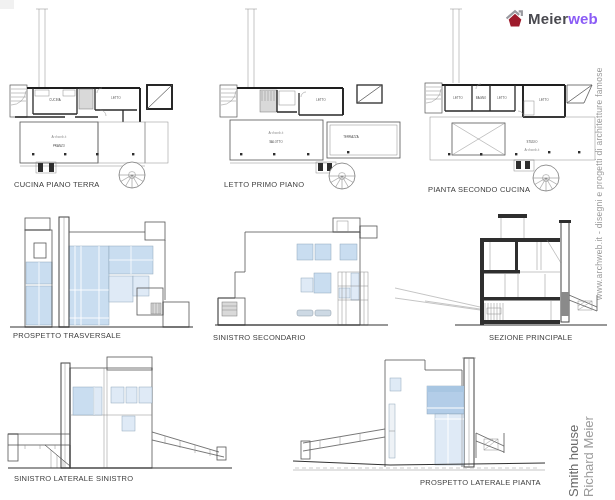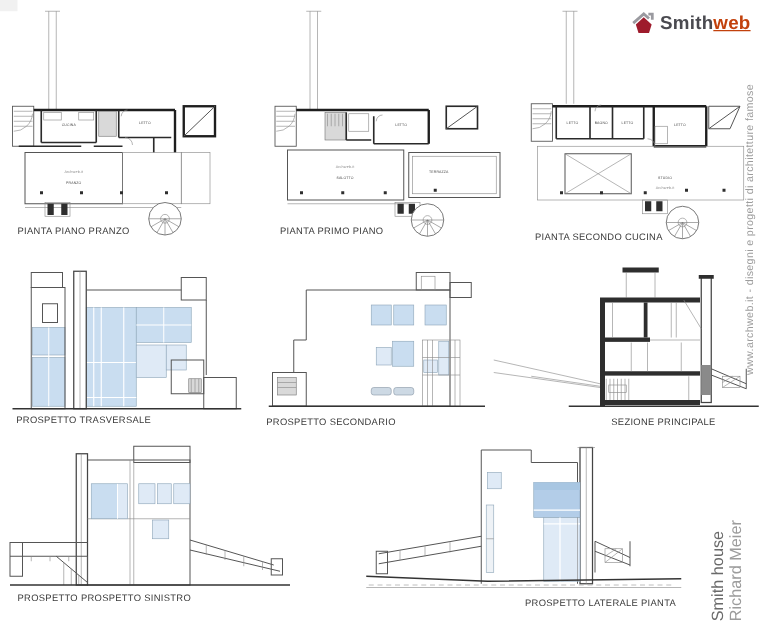--- a/index.html
+++ b/index.html
@@ -22,21 +22,21 @@
   .gray{fill:#d9d9d9;stroke:#777;stroke-width:0.5;}
   .wbox{fill:#fff;stroke:#555;stroke-width:0.7;}
   .room-label{font-family:"Liberation Sans",sans-serif;font-size:5.6px;fill:#4a4a4a;
               text-anchor:middle;letter-spacing:0.2px;}
   .wm-label{font-family:"Liberation Sans",sans-serif;font-size:6px;fill:#8f8f8f;
             text-anchor:middle;letter-spacing:0.2px;}
   
   .logo{position:absolute;left:505px;top:8px;display:flex;align-items:center;gap:3px;}
   .logo-text{font-size:15px;font-weight:bold;letter-spacing:0.2px;line-height:1;}
   .logo-arch{color:#4a4a50;}
-  .logo-web{color:#c2410c;text-decoration:underline;}
+  .logo-web{color:#8b5cf6;}
   
   .side-url{position:absolute;left:594px;top:300px;transform-origin:0 0;
             transform:rotate(-90deg);width:262px;font-size:8.5px;color:#9c9c9c;
             letter-spacing:0.3px;white-space:nowrap;}
   .side-title{position:absolute;left:566px;top:497px;transform-origin:0 0;
               transform:rotate(-90deg);width:120px;white-space:nowrap;line-height:15px;}
   .side-title .t1{font-size:13px;color:#6a6a6a;}
   .side-title .t2{font-size:13px;color:#9c9c9c;}
   .corner-mark{position:absolute;left:0;top:0;width:14px;height:9px;background:#f1f1f1;}
 </style>
@@ -45,21 +45,21 @@
 
 <div class="sheet">
 
   <div class="corner-mark"></div>
 
   <div class="logo">
     <svg width="20" height="20" viewBox="0 0 18 19">
       <path d="M1,10 L9,3 L13,6.5 M12.5,3.2 L15.5,3.2 L15.5,7.5" fill="none" stroke="#9a9aa0" stroke-width="2.1"></path>
       <path d="M9,5.5 L15,11 L13,17.5 L5,17.5 L3,11 Z" fill="#9e1b2c"></path>
     </svg>
-    <span class="logo-text"><span class="logo-arch">Smith</span><span class="logo-web">web</span></span>
+    <span class="logo-text"><span class="logo-arch">Meier</span><span class="logo-web">web</span></span>
   </div>
 
   <div class="side-url">www.archweb.it - disegni e progetti di architetture famose</div>
   <div class="side-title">
     <div class="t1">Smith house</div>
     <div class="t2">Richard Meier</div>
   </div>
 
   <svg class="panel" style="left:5px;top:5px" width="200" height="190" viewBox="0 0 200 190">
     <g>
@@ -349,22 +349,22 @@
       <rect x="194" y="86" width="14" height="11" class="ln-thin" fill="#fff"></rect>
       <path class="ln-thin" d="M194,97 L208,86 M194,92 L203,86"></path>
     </g>
     <g>
       <path class="ground" d="M3,108 L100,112 L255,110"></path>
       <path d="M5,115 H250" stroke="#aaa" stroke-width="0.6" stroke-dasharray="4,3" fill="none"></path>
       <path class="ln-thin" d="M3,117 H255"></path>
     </g>
   </svg>
 
-  <div class="caption" style="left:14px;top:181px">PIANTA PIANO PRANZO</div>
-  <div class="caption" style="left:224px;top:181px">PIANTA PRIMO PIANO</div>
+  <div class="caption" style="left:14px;top:181px">CUCINA PIANO TERRA</div>
+  <div class="caption" style="left:224px;top:181px">LETTO PRIMO PIANO</div>
   <div class="caption" style="left:428px;top:186px">PIANTA SECONDO CUCINA</div>
   <div class="caption" style="left:13px;top:332px">PROSPETTO TRASVERSALE</div>
-  <div class="caption" style="left:213px;top:334px">PROSPETTO SECONDARIO</div>
+  <div class="caption" style="left:213px;top:334px">SINISTRO SECONDARIO</div>
   <div class="caption" style="left:489px;top:334px">SEZIONE PRINCIPALE</div>
-  <div class="caption" style="left:14px;top:475px">PROSPETTO PROSPETTO SINISTRO</div>
+  <div class="caption" style="left:14px;top:475px">SINISTRO LATERALE SINISTRO</div>
   <div class="caption" style="left:420px;top:479px">PROSPETTO LATERALE PIANTA</div>
 
 </div>
 
 </body></html>

